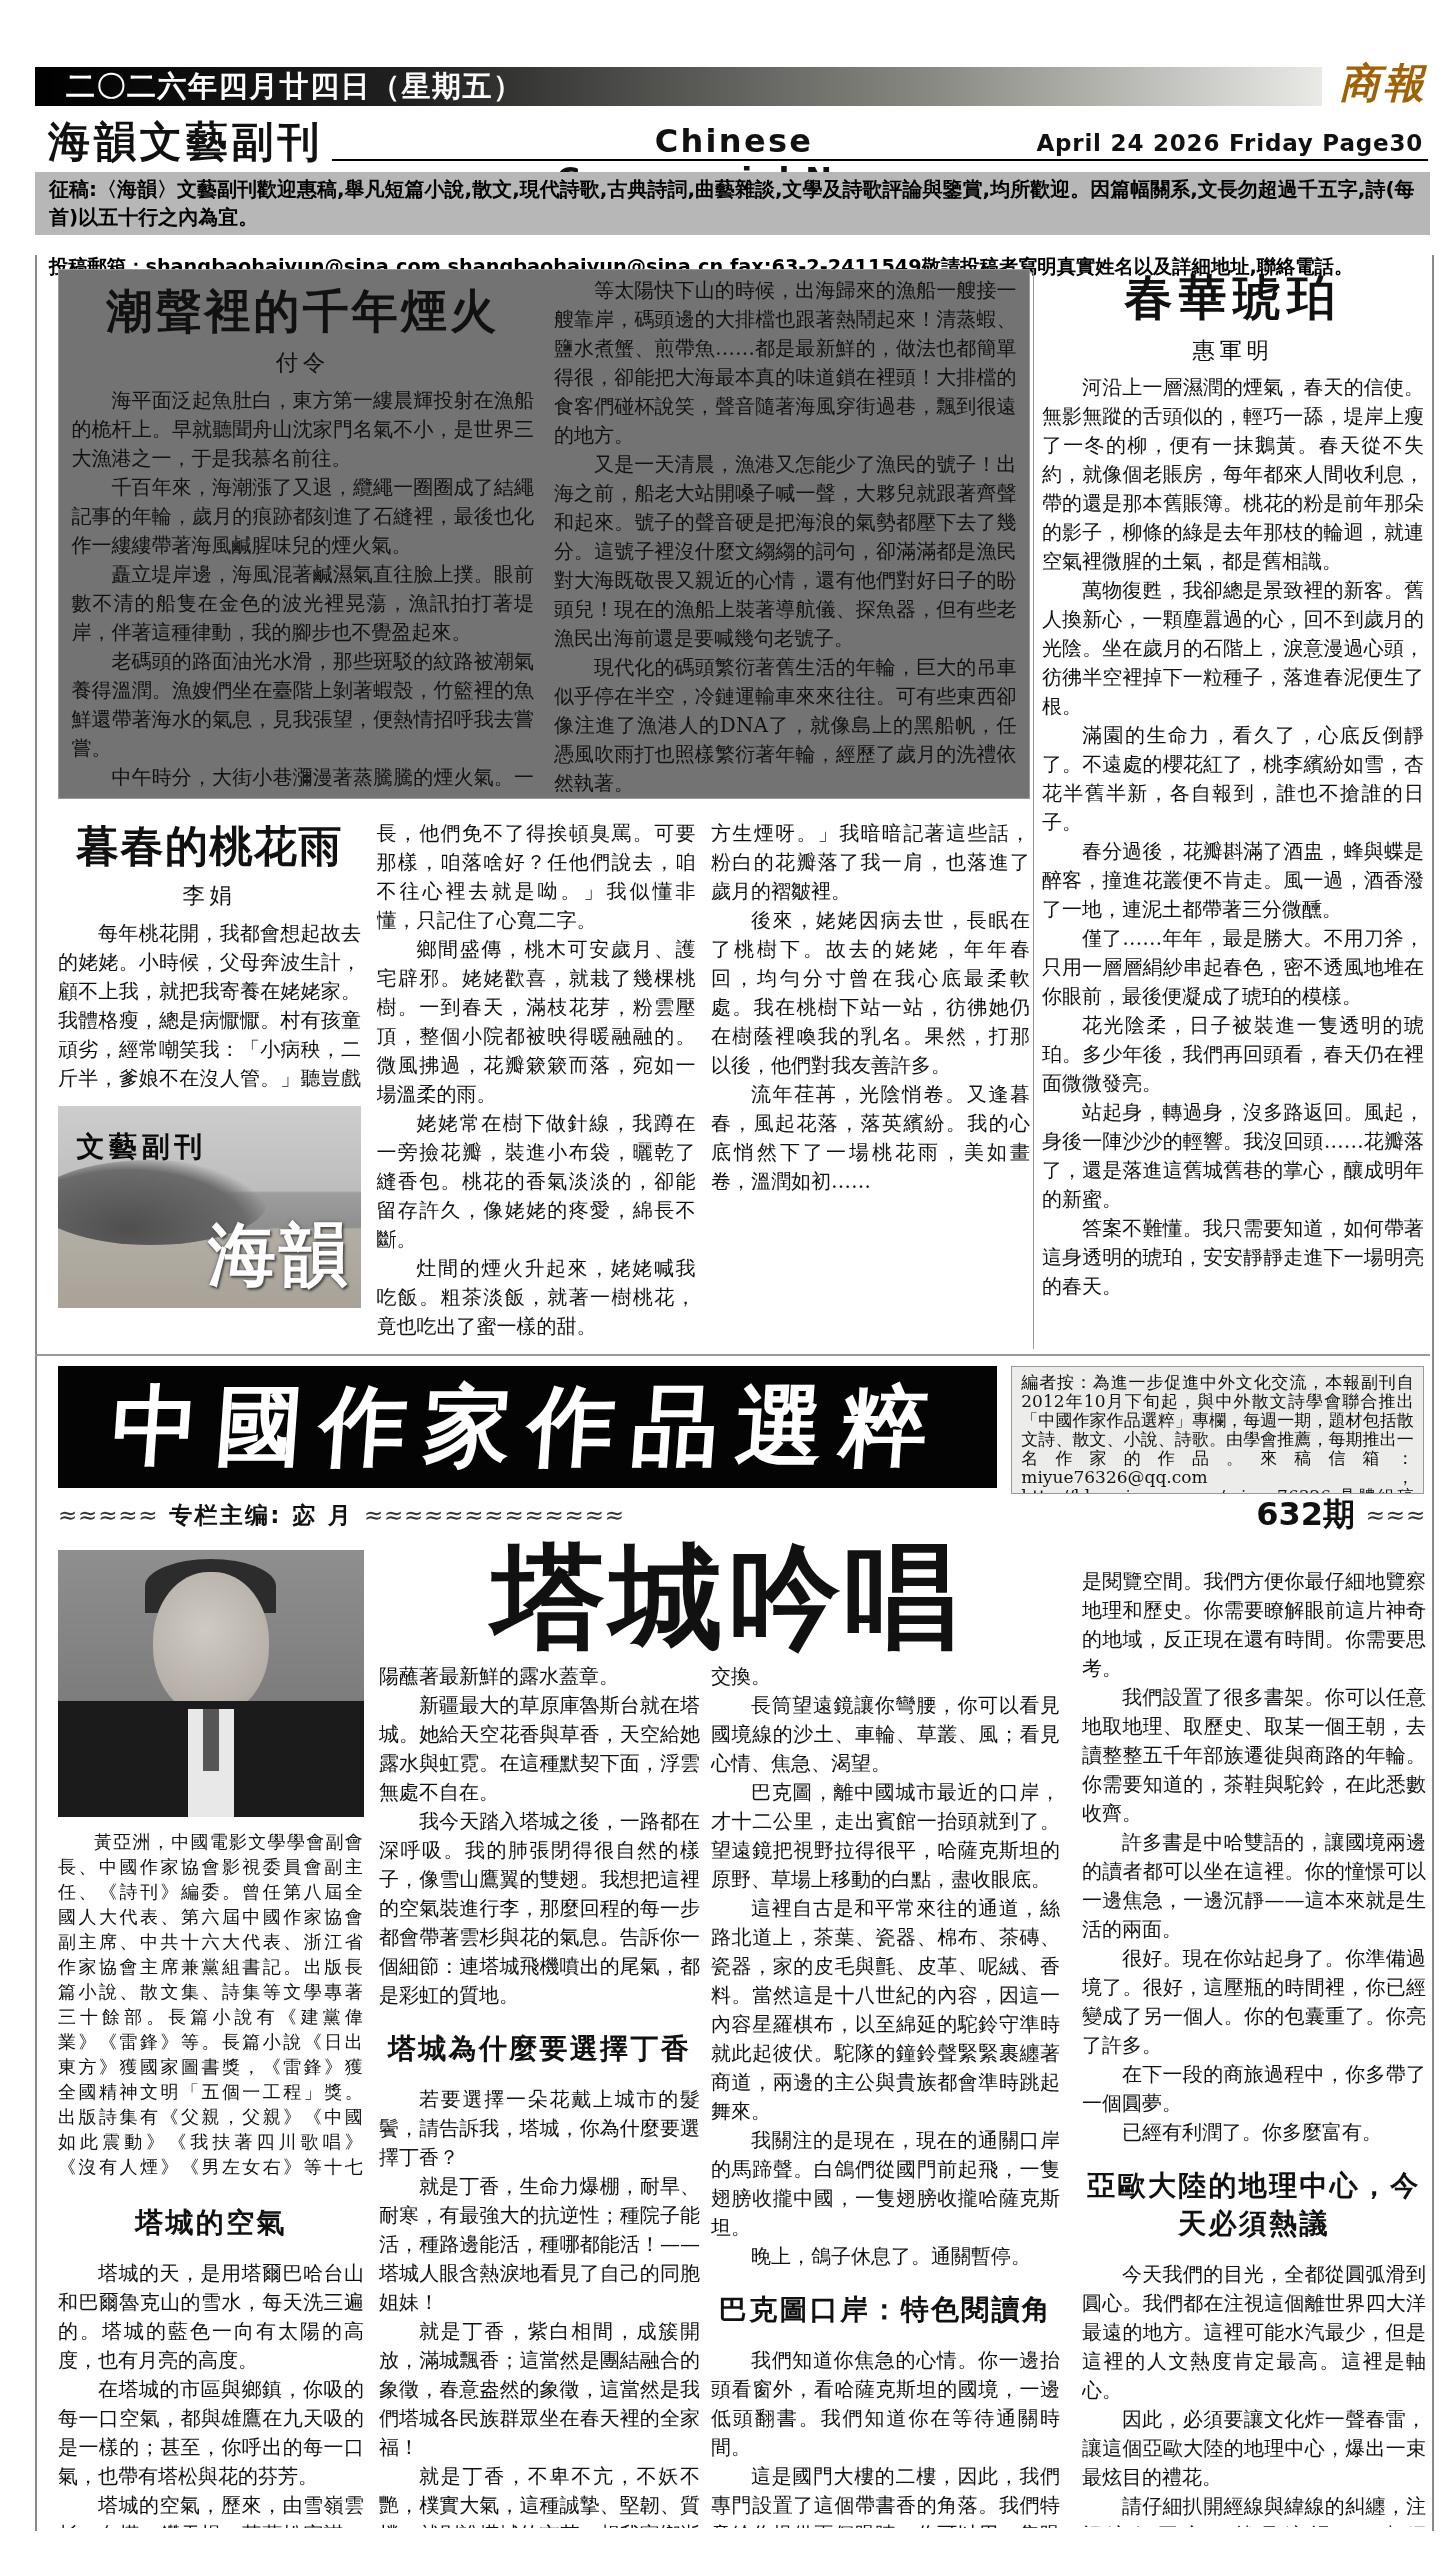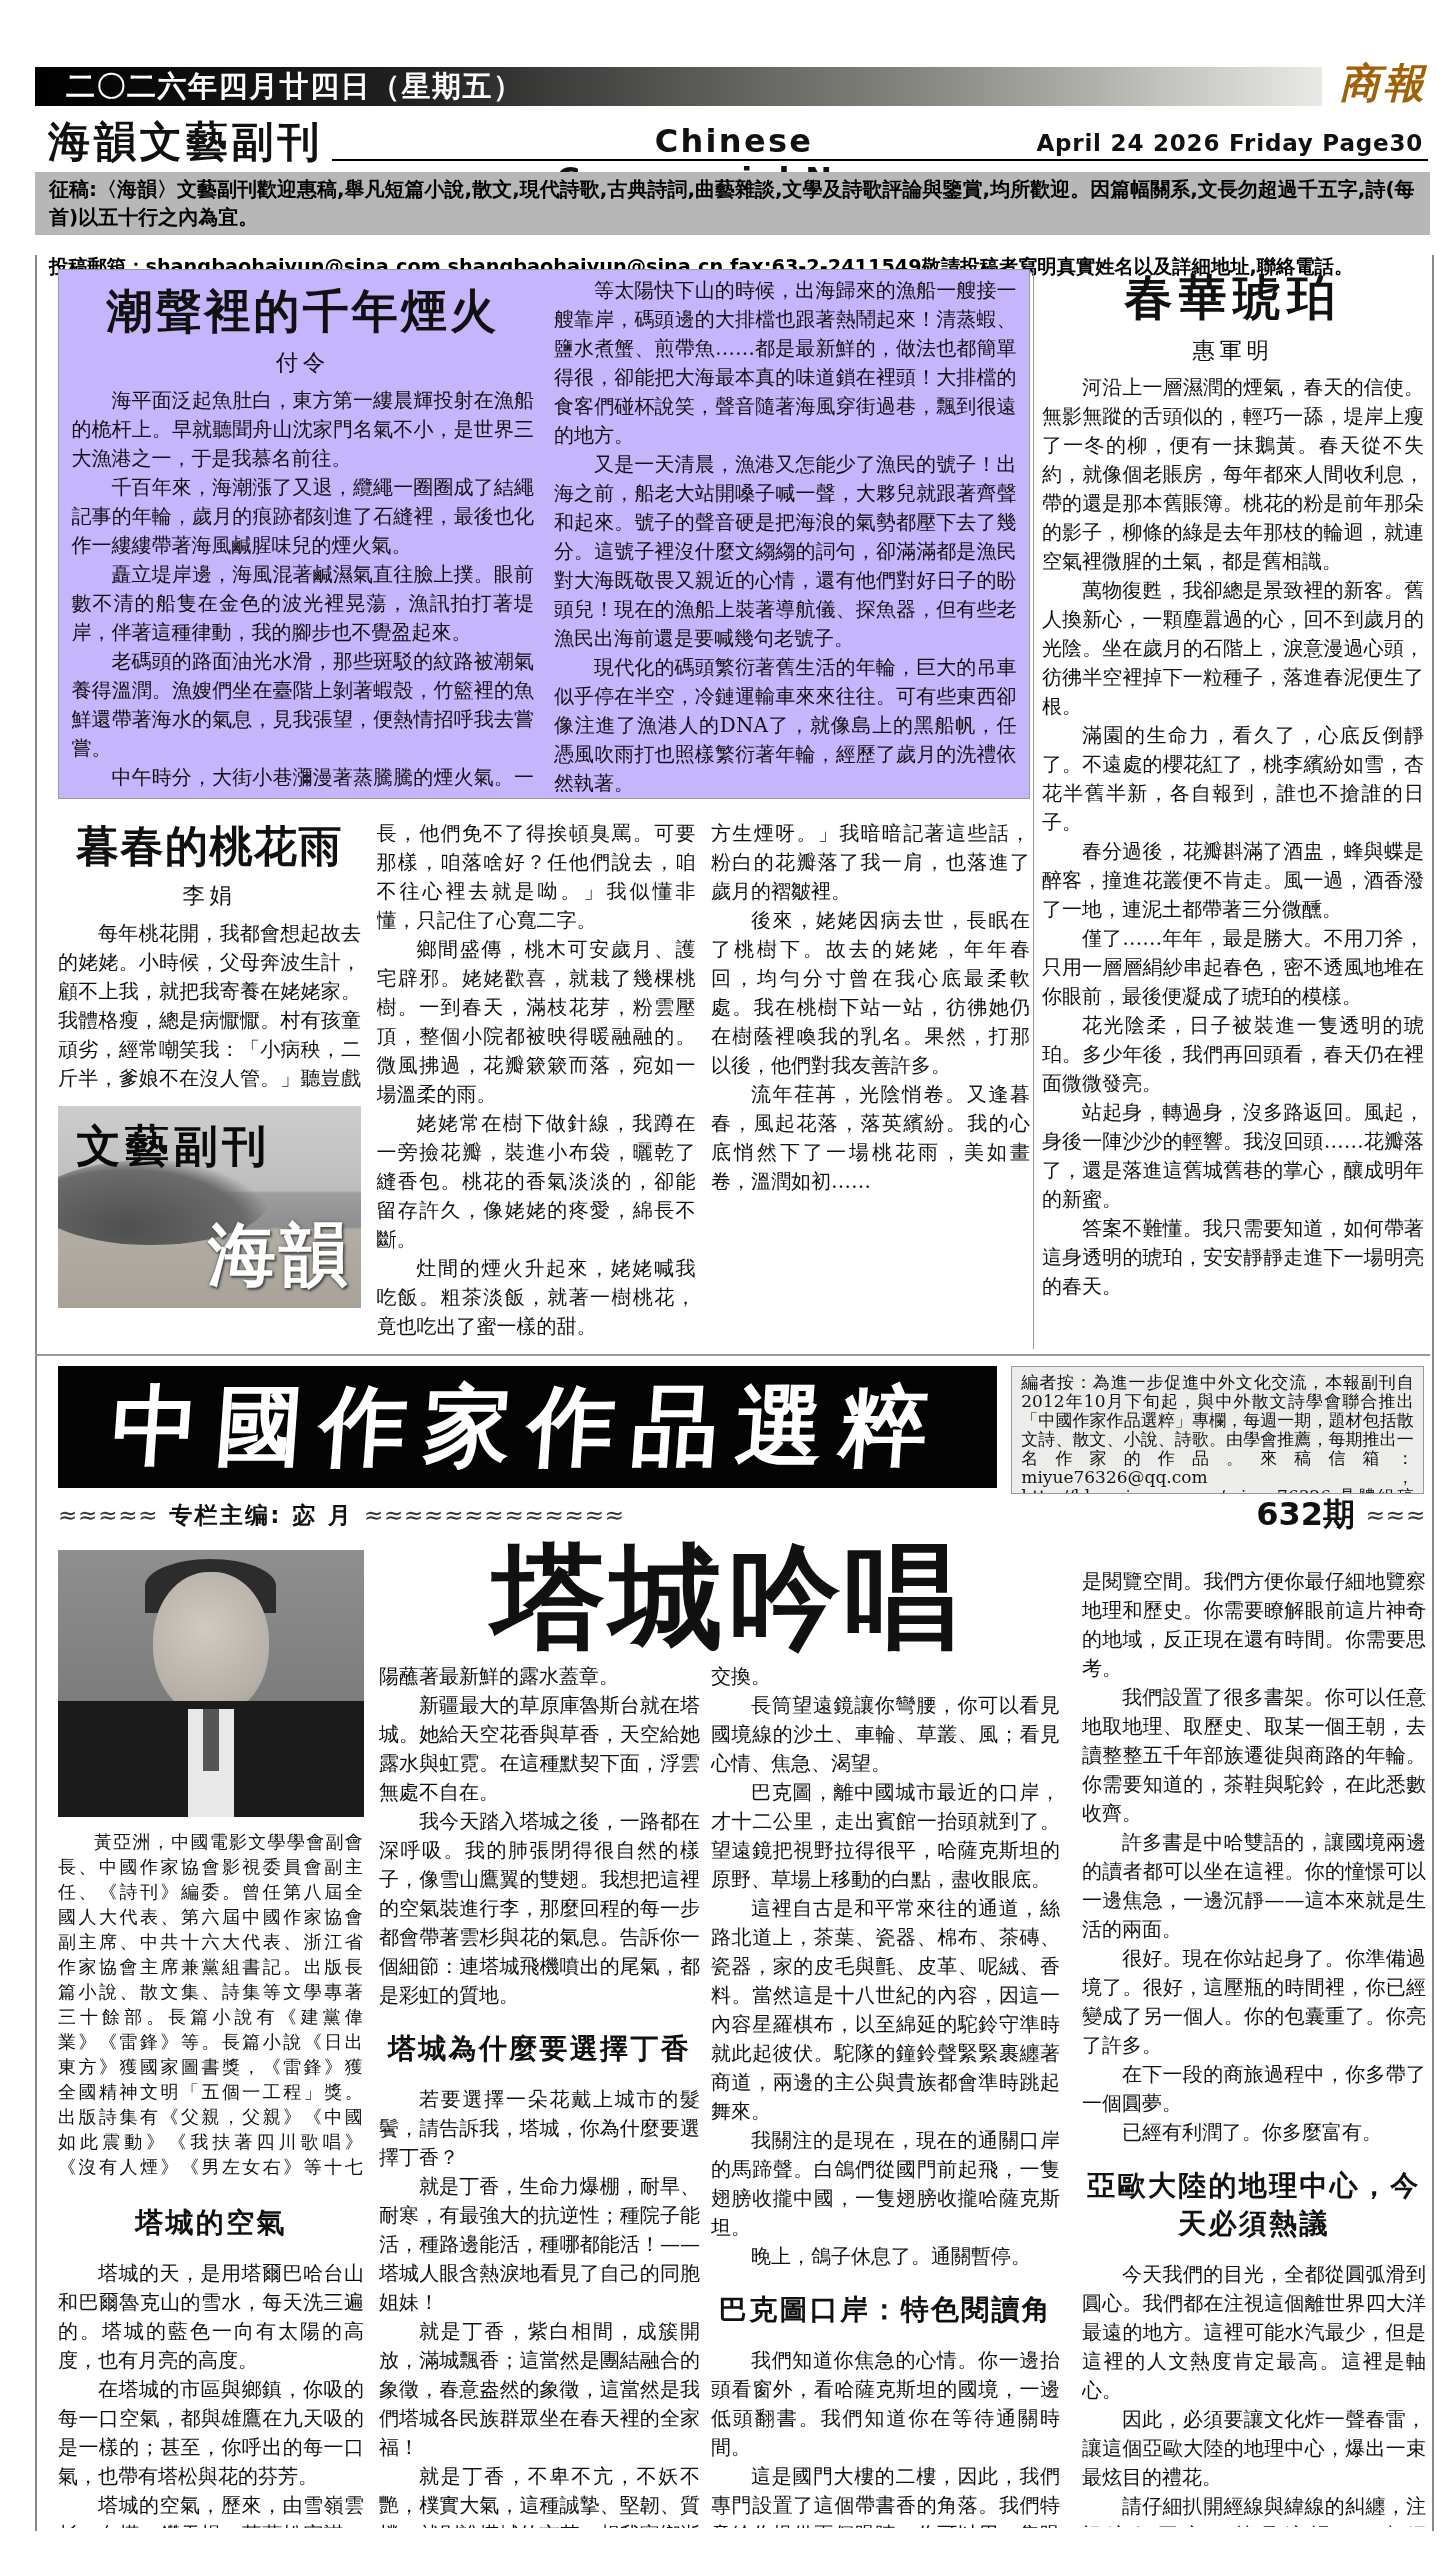--- a/index.html
+++ b/index.html
@@ -23,21 +23,21 @@
         font-weight:bold;font-size:23px;letter-spacing:0.8px;}
   .mast-rule{position:absolute;left:332px;top:159px;width:1096px;height:2.3px;background:#000;}
   
   .notice{position:absolute;left:35px;top:172px;width:1395px;height:63px;background:#b7b7b7;
           box-sizing:border-box;padding:3.1px 14px;font-family:"DejaVu Sans",sans-serif;
           font-weight:bold;color:#000;}
   .notice .l1{font-size:20px;line-height:28px;}
   .notice .l2{font-size:19.3px;line-height:28px;text-align:left;margin-top:22px;}
   
   .a1panel{position:absolute;left:58px;top:269px;width:972px;height:530px;
-           background:#c4b5fd;border:0.8px solid #9a9a9a;box-sizing:border-box;
+           background:#737373;border:0.8px solid #9a9a9a;box-sizing:border-box;
            display:flex;gap:20px;padding:6.2px 12.4px;overflow:hidden;}
   .a1col{flex:1;overflow:hidden;}
   .art-title{font-family:"DejaVu Sans",sans-serif;font-weight:bold;text-align:center;}
   .a1panel .art-title{font-size:46px;letter-spacing:3.1px;margin:4.6px 0 1.5px 0;}
   .byline{text-align:center;font-size:22.4px;letter-spacing:4.6px;margin:4.6px 0 7.7px 0;}
   .para{font-size:20px;line-height:29px;text-align:justify;margin:0;text-indent:2em;}
   .cont{text-indent:0;}
   .colhead{font-family:"DejaVu Sans",sans-serif;font-weight:bold;font-size:28px;
            text-align:center;letter-spacing:2.3px;margin:20px 0 17px 0;}
   
@@ -49,22 +49,22 @@
           display:flex;gap:15.5px;}
   .a3c1{width:303px;flex:none;overflow:hidden;}
   .a3c1 .art-title{font-size:43px;letter-spacing:1.5px;margin:1.5px 0 0 0;}
   .a3c1 .paras{height:176px;overflow:hidden;}
   .a3c2,.a3c3{flex:1;overflow:hidden;padding-top:3.1px;}
   
   .beach{position:relative;width:303px;height:202px;margin-top:10.8px;overflow:hidden;
          background:linear-gradient(180deg,#cdcdcd 0%,#bdbdbd 42%,#9e9e9e 43%,#8f8f8f 60%,#b3aea4 61%,#a8a298 100%);}
   .beach .hill{position:absolute;left:-23px;top:54px;width:232px;height:85px;border-radius:50%;
          background:radial-gradient(ellipse at 40% 80%,#4f4f4f 0%,#6b6b6b 60%,transparent 75%);}
-  .beach .label-top{position:absolute;left:18.5px;top:11px;font-family:"DejaVu Sans",sans-serif;
-         font-weight:bold;font-size:44px;letter-spacing:4.6px;color:#0a0a0a;}
+  .beach .label-top{position:absolute;left:18.5px;top:22px;font-family:"DejaVu Sans",sans-serif;
+         font-weight:bold;font-size:28px;letter-spacing:4.6px;color:#0a0a0a;}
   .beach .label-bottom{position:absolute;right:10.8px;bottom:6.2px;font-family:"DejaVu Sans",sans-serif;
          font-weight:bold;font-size:68px;color:#fff;letter-spacing:3.1px;
          text-shadow:0 0 3.1px #555,1.5px 1.5px 2.3px #444;}
   
   .sep-rule{position:absolute;left:35px;top:1354px;width:1395px;height:1.5px;background:#9a9a9a;}
   .banner{position:absolute;left:58px;top:1366px;width:939px;height:122px;background:#040404;
           color:#fff;display:flex;align-items:center;justify-content:center;}
   .banner .btxt{font-family:"DejaVu Serif",serif;font-weight:bold;font-size:87px;
           letter-spacing:17px;transform:skewX(-4deg);white-space:nowrap;}
   .ednote{position:absolute;left:1011px;top:1366px;width:413px;height:128px;background:#ececea;

